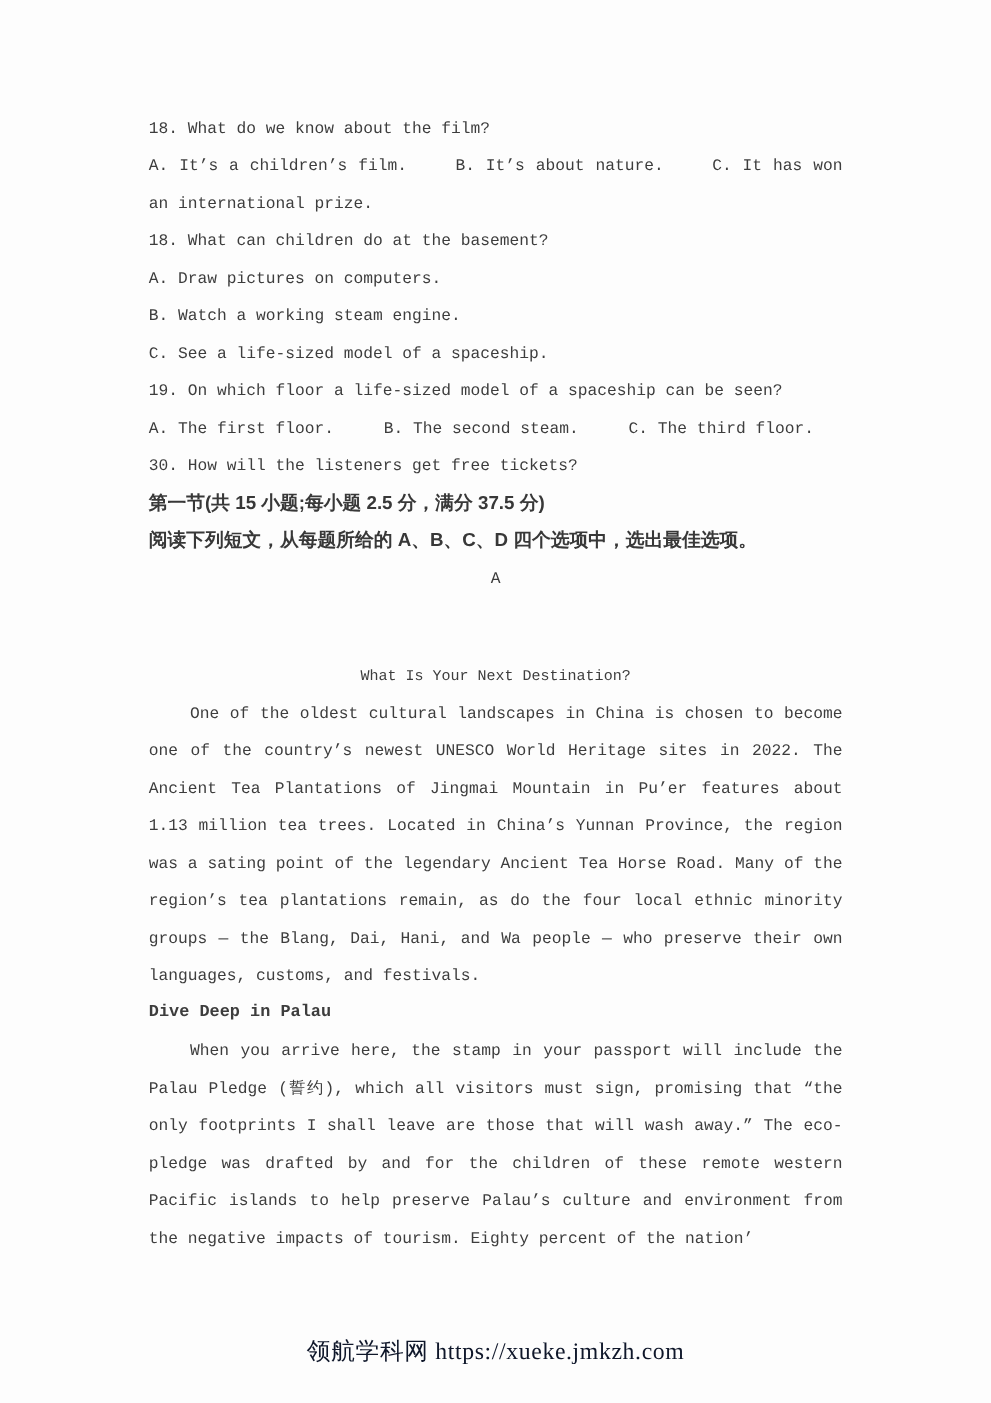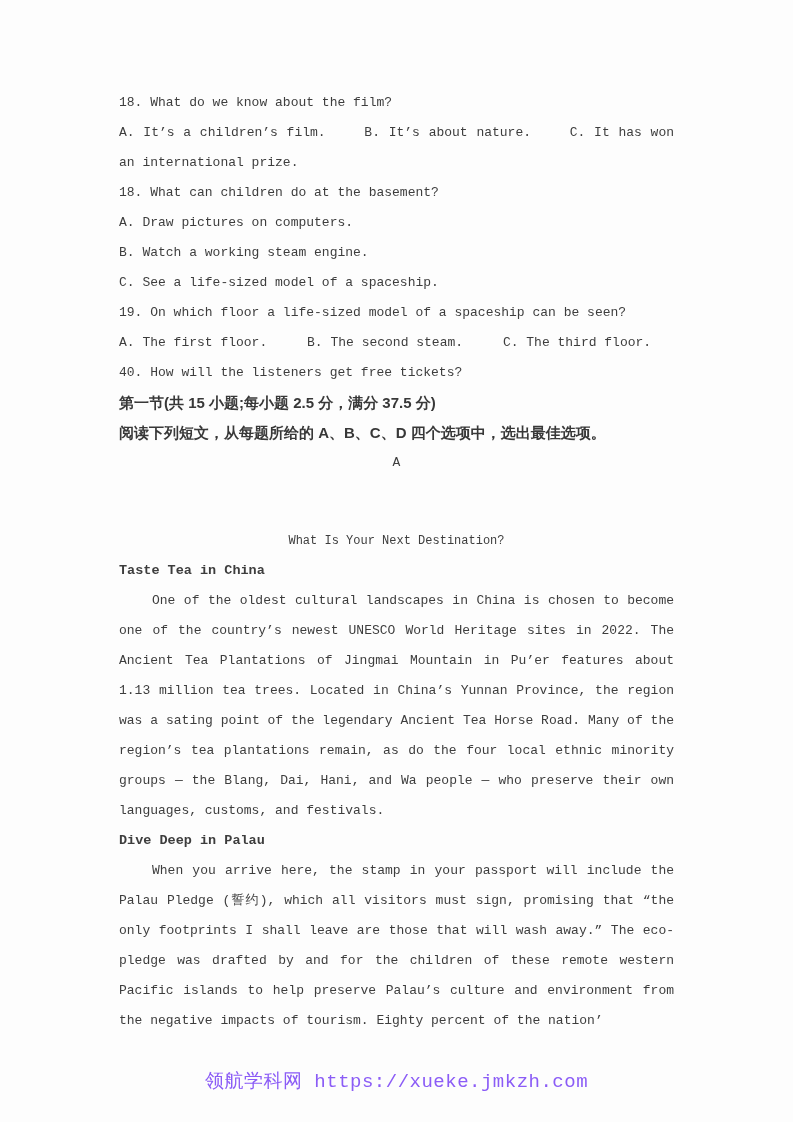--- a/index.html
+++ b/index.html
@@ -38,23 +38,23 @@
   }
   .center { text-align: center; }
   .passage-title { font-size: 12px; margin-top: 48px; }
   .en-heading { font-weight: bold; font-size: 13.5px; }
   .para { margin: 0; text-align: justify; text-indent: 33px; }
   .footer {
     position: absolute;
     left: 0; right: 0;
     bottom: 28px;
     text-align: center;
-    font-family: Liberation Mono, monospace;
+    font-family: Liberation Serif, serif;
     font-size: 19px;
-    color: #8b5cf6;
+    color: #0f172a;
     letter-spacing: 0.5px;
   }
 </style>
 </head>
 <body>
 
 <div class="page">
   <div class="content">
 
     <p class="qline">18. What do we know about the film?</p>
@@ -69,29 +69,28 @@
     <p class="qline">B. Watch a working steam engine.</p>
     <p class="qline">C. See a life-sized model of a spaceship.</p>
 
     <p class="qline">19. On which floor a life-sized model of a spaceship can be seen?</p>
     <p class="options-row">
       <span class="opt">A. The first floor.</span>
       <span class="opt">B. The second steam.</span>
       <span class="opt">C. The third floor.</span>
     </p>
 
-    <p class="qline">40. How will the listeners get free tickets?</p>
+    <p class="qline">30. How will the listeners get free tickets?</p>
 
     <p class="qline zh-heading">第一节(共 15 小题;每小题 2.5 分，满分 37.5 分)</p>
     <p class="qline zh-heading">阅读下列短文，从每题所给的 A、B、C、D 四个选项中，选出最佳选项。</p>
 
     <p class="line center">A</p>
     <p class="line center passage-title">What Is Your Next Destination?</p>
 
-    <p class="qline en-heading">Taste Tea in China</p>
     <p class="para">One of the oldest cultural landscapes in China is chosen to become one of the country’s newest UNESCO World Heritage sites in 2022. The Ancient Tea Plantations of Jingmai Mountain in Pu’er features about 1.13 million tea trees. Located in China’s Yunnan Province, the region was a sating point of the legendary Ancient Tea Horse Road. Many of the region’s tea plantations remain, as do the four local ethnic minority groups — the Blang, Dai, Hani, and Wa people — who preserve their own languages, customs, and festivals.</p>
 
     <p class="qline en-heading">Dive Deep in Palau</p>
     <p class="para">When you arrive here, the stamp in your passport will include the Palau Pledge (誓约), which all visitors must sign, promising that “the only footprints I shall leave are those that will wash away.” The eco-pledge was drafted by and for the children of these remote western Pacific islands to help preserve Palau’s culture and environment from the negative impacts of tourism. Eighty percent of the nation’</p>
 
   </div>
 
   <div class="footer">领航学科网 https://xueke.jmkzh.com</div>
 </div>
 

